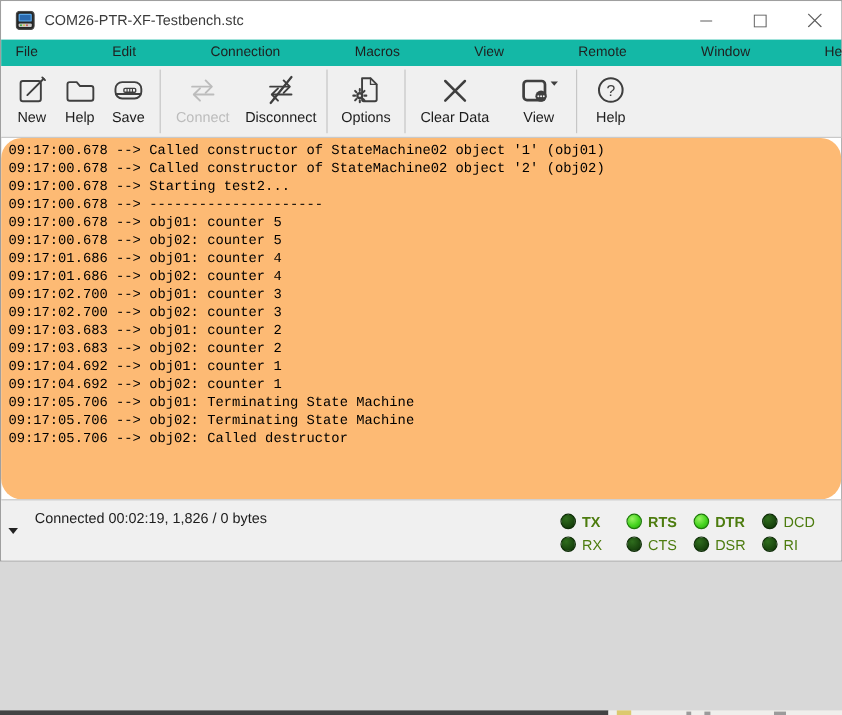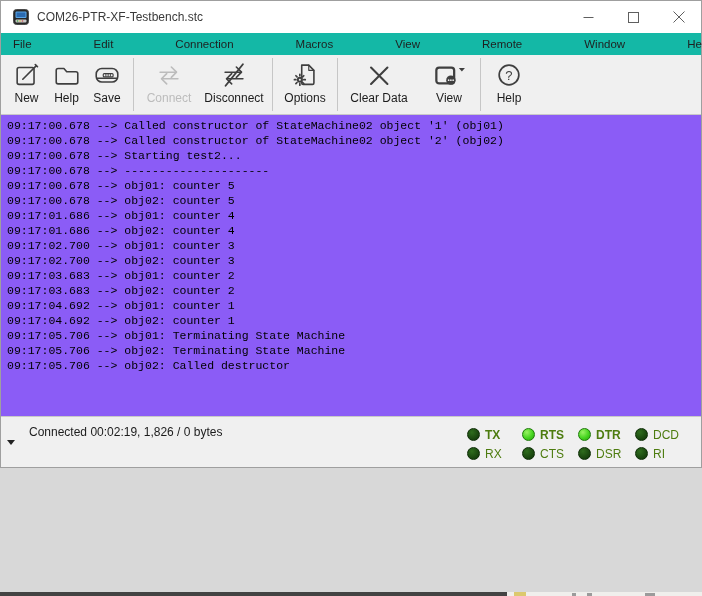--- a/index.html
+++ b/index.html
@@ -35,21 +35,21 @@
   [data-name="toolbar-button-open"]       { width:41px; }
   [data-name="toolbar-button-save"]       { width:40px; margin-right:4px; }
   [data-name="toolbar-button-connect"]    { width:58px; margin-left:4px; }
   [data-name="toolbar-button-disconnect"] { width:72px; }
   [data-name="toolbar-button-options"]    { width:54px; margin:0 3px; }
   [data-name="toolbar-button-clear-data"] { width:66px; margin-left:6px; }
   [data-name="toolbar-button-view"]       { width:58px; margin-left:8px; }
   [data-name="toolbar-button-help"]       { width:46px; margin-left:3px; }
 
   
-  .terminal { flex:1 1 auto; background:#8b5cf6; overflow:hidden; padding:3px 0 0 6px; }
+  .terminal { flex:1 1 auto; background:#fdba74; overflow:hidden; padding:3px 0 0 6px;border-radius:17px; }
   .tline { font-family:"Liberation Mono","DejaVu Sans Mono",monospace; font-size:11.5px;
            line-height:15px; color:#000; white-space:pre; }
 
   
   .statusbar { height:51px; background:#f0f0f0; border-top:1px solid #c9c9c9;
                position:relative; flex:0 0 auto; }
   .status-dropdown { position:absolute; left:6px; top:23px; width:0; height:0;
                      border-left:4.5px solid transparent; border-right:4.5px solid transparent;
                      border-top:5.5px solid #222; }
   .status-text { position:absolute; left:28px; top:6px; }

